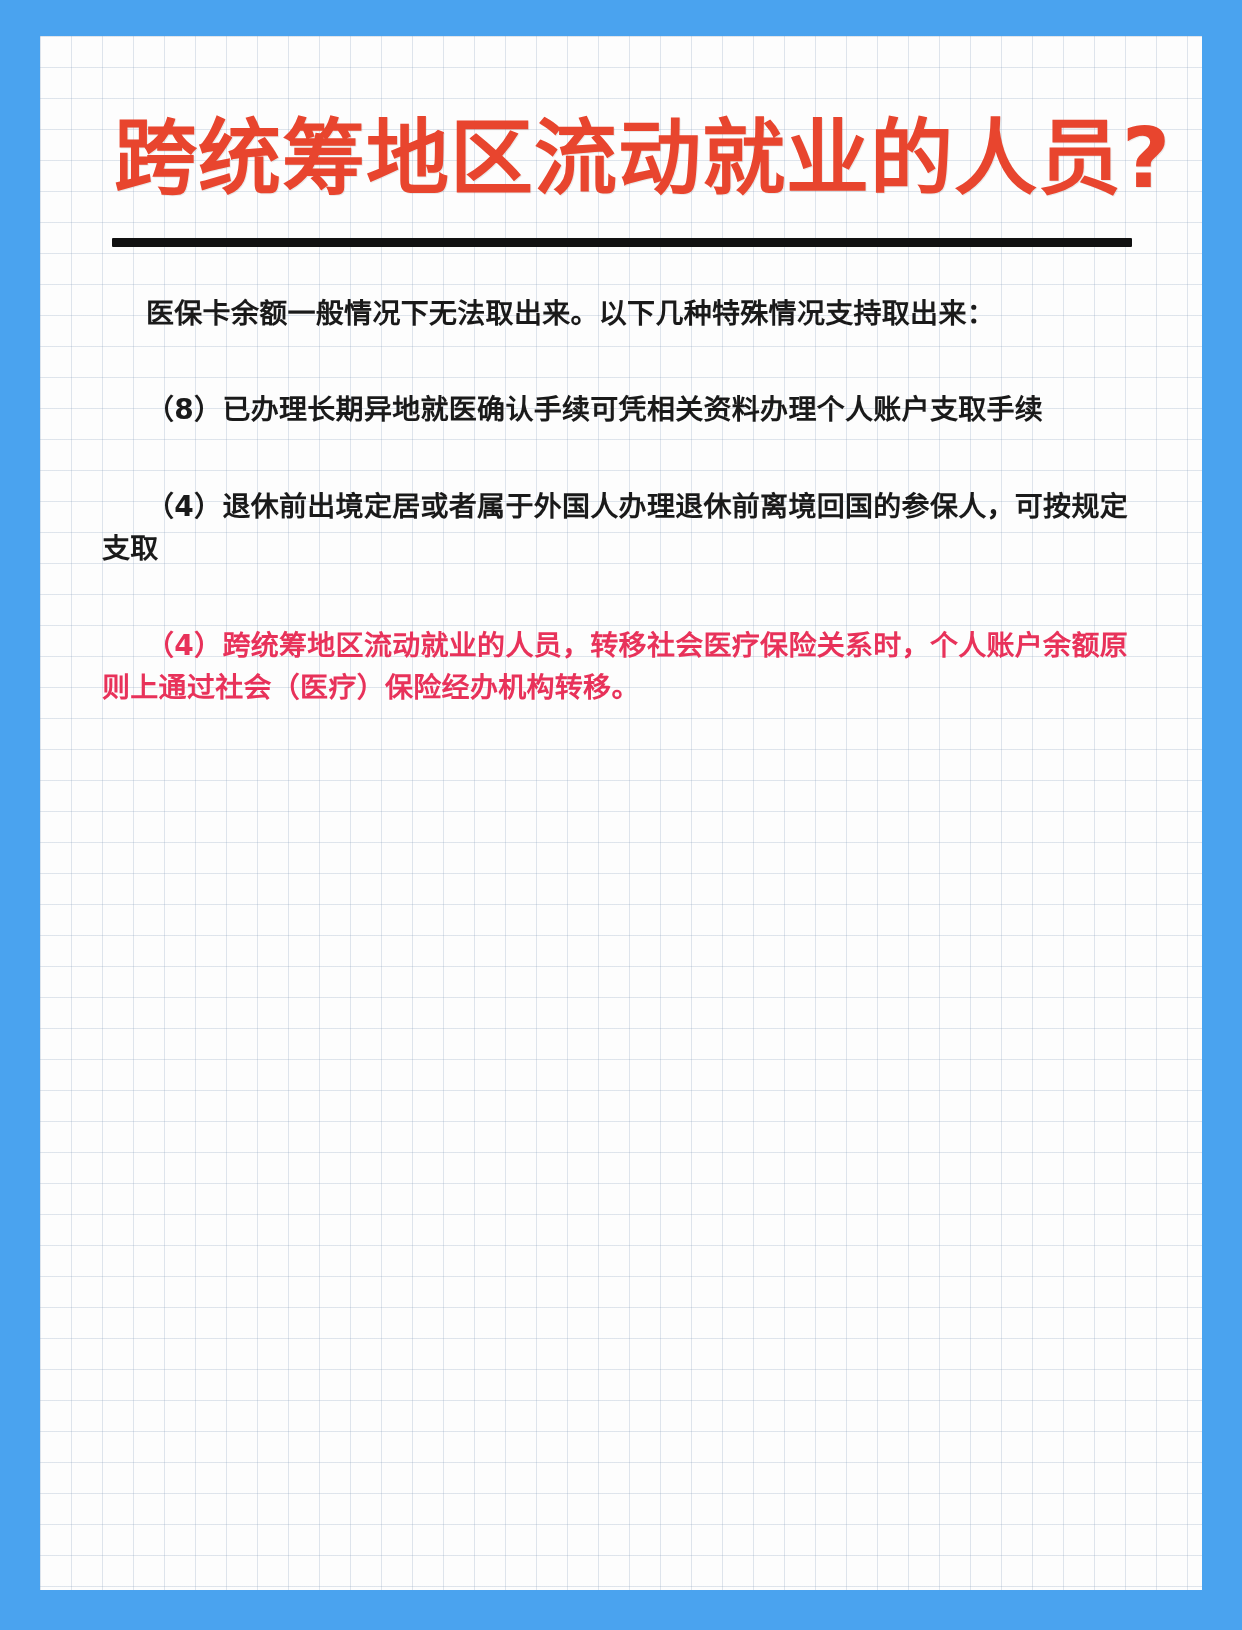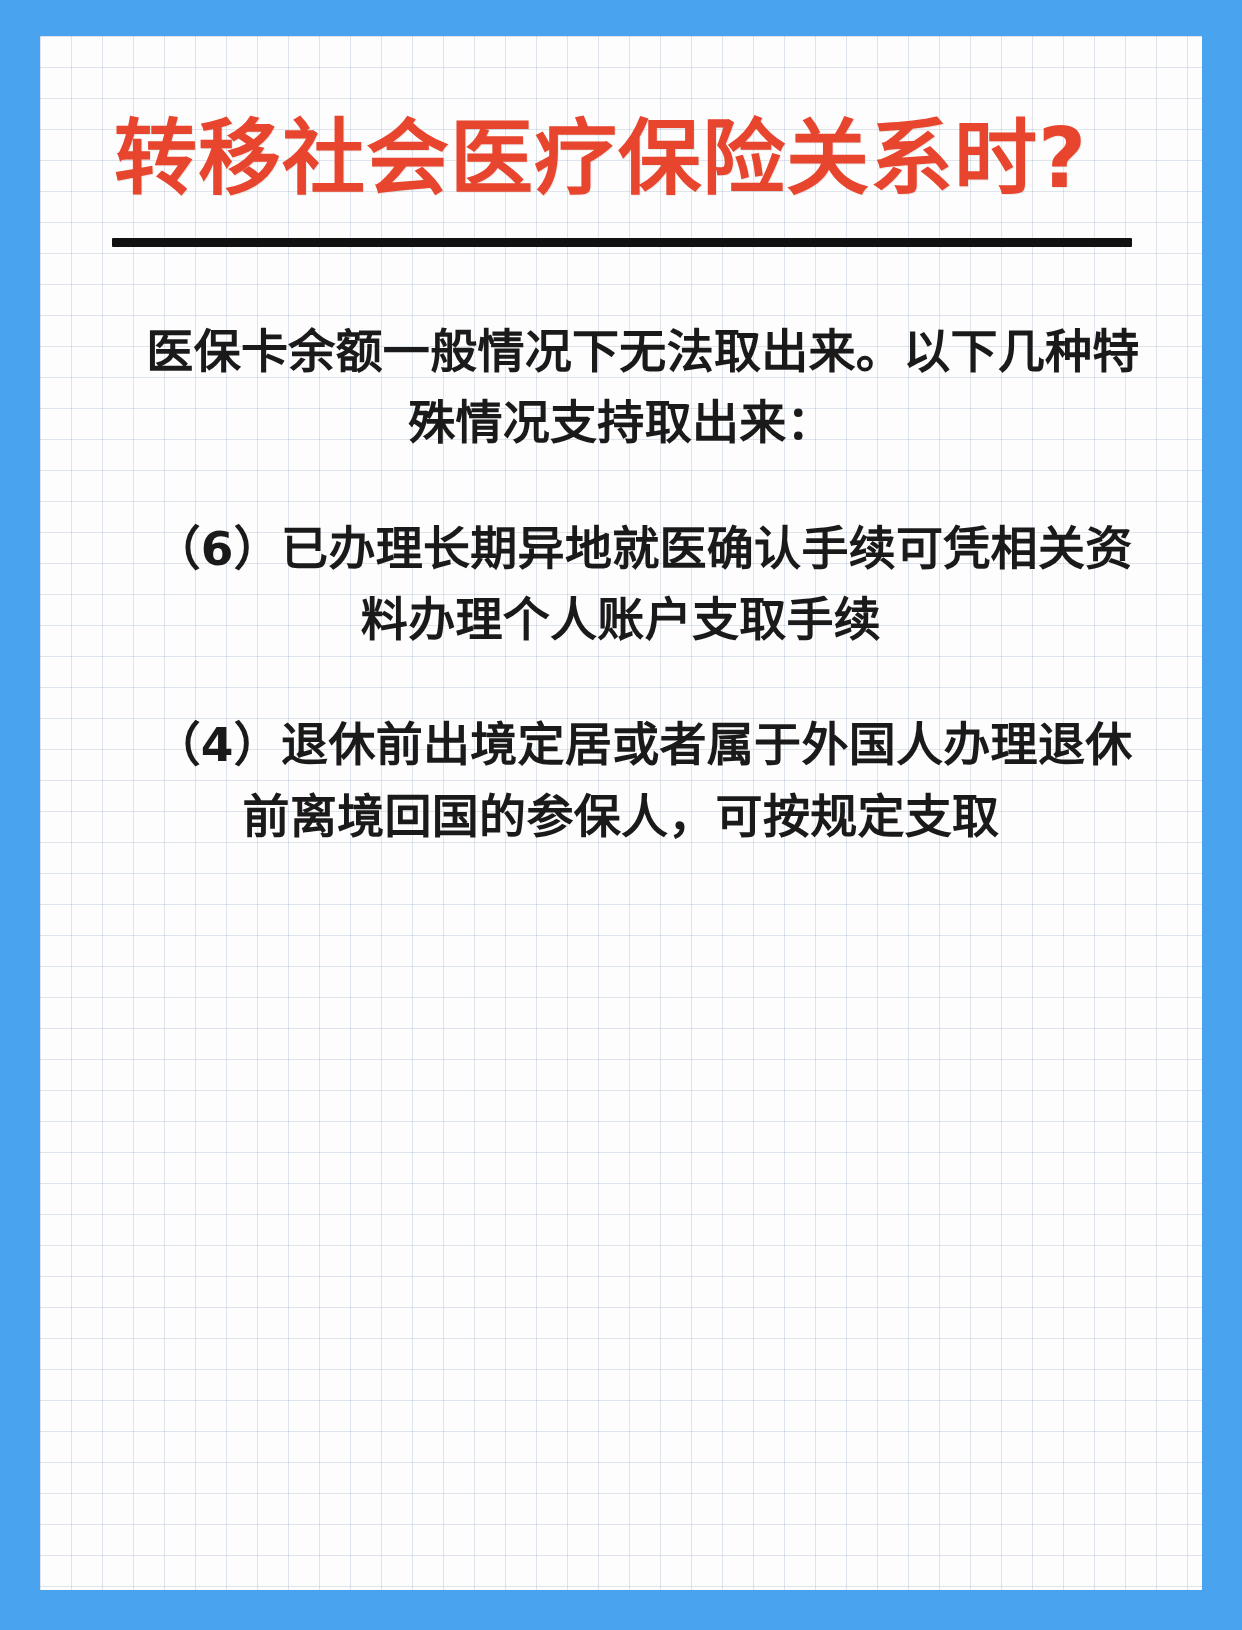--- a/index.html
+++ b/index.html
@@ -49,27 +49,26 @@
   }
 
   .rule {
     margin: 34px 8px 0 10px;
     height: 9px;
     background: #111111;
     border-radius: 1px;
   }
 
   .body {
-    margin-top: 69px;
+    margin-top: 46px;
     color: #1a1a1a;
-    font-size: 47px;
+    font-size: 28px;
     line-height: 1.52;
     font-weight: 600;
     letter-spacing: 0.3px;
-    text-align: center;
   }
 
   .para {
     margin: 0 0 54px 0;
     text-indent: 0;
   }
 
   .para.indent {
     text-indent: 44px;
   }
@@ -81,29 +80,30 @@
   .para:last-child {
     margin-bottom: 0;
   }
 </style>
 </head>
 <body>
 
 <div class="poster">
   <div class="card">
 
-    <h1 class="title">转移社会医疗保险关系时?</h1>
+    <h1 class="title">跨统筹地区流动就业的人员?</h1>
 
     <div class="rule"></div>
 
     <div class="body">
 
       <p class="para indent">医保卡余额一般情况下无法取出来。以下几种特殊情况支持取出来：</p>
 
-      <p class="para indent">（6）已办理长期异地就医确认手续可凭相关资料办理个人账户支取手续</p>
+      <p class="para indent">（8）已办理长期异地就医确认手续可凭相关资料办理个人账户支取手续</p>
 
 
       <p class="para indent">（4）退休前出境定居或者属于外国人办理退休前离境回国的参保人，可按规定支取</p>
 
+      <p class="para indent highlight">（4）跨统筹地区流动就业的人员，转移社会医疗保险关系时，个人账户余额原则上通过社会（医疗）保险经办机构转移。</p>
 
     </div>
   </div>
 </div>
 
 </body></html>

